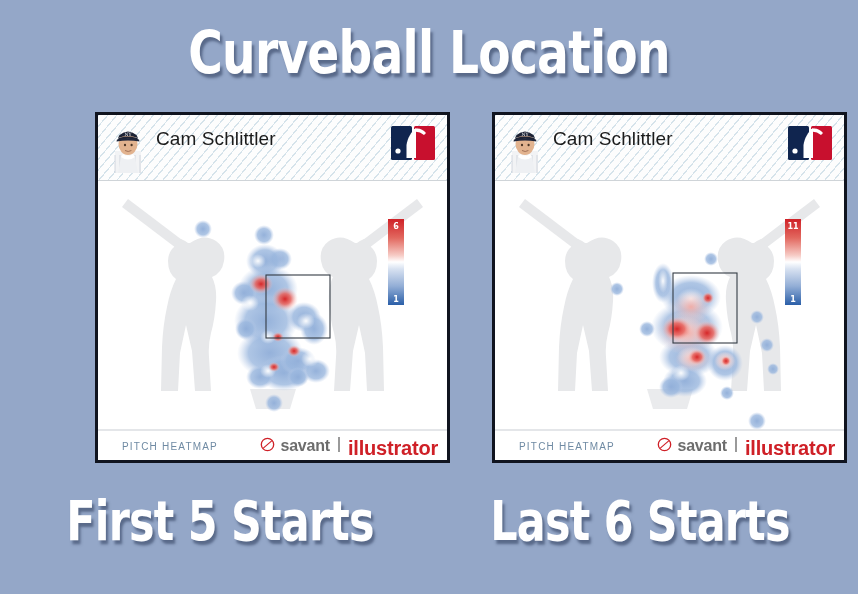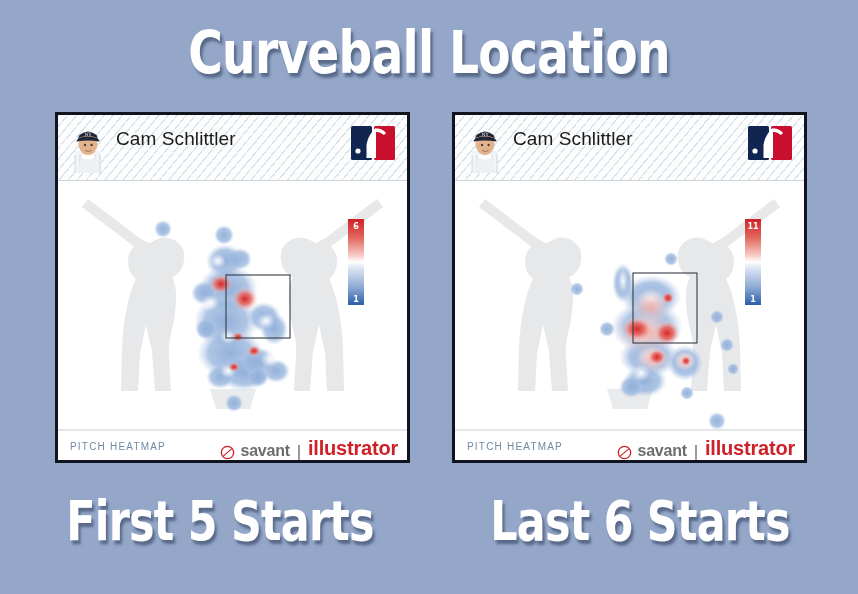--- a/index.html
+++ b/index.html
@@ -43,20 +43,21 @@
   .caption.right{left:420px;width:440px;transform-origin:center top;}
 
   
   .card{
     position:absolute;
     top:112px;width:355px;height:351px;
     background:#ffffff;
     border:3px solid #10141f;
     box-sizing:border-box;
     overflow:hidden;
+    margin-left:40px;
   }
   .card.left{left:55px;}
   .card.right{left:452px;}
 
   .card-header{
     position:relative;height:65px;
     background-color:#fdfdfd;
     background-image:repeating-linear-gradient(
         -50deg,
         rgba(150,185,205,0.38) 0px,
@@ -76,27 +77,27 @@
   }
   .mlb-logo{position:absolute;right:10px;top:10px;width:48px;height:36px;}
 
   .plot{position:relative;height:248px;background:#ffffff;}
   .plot svg{display:block;}
 
   .card-footer{
     position:relative;height:34px;border-top:2px solid #e4e6e9;
   }
   .footer-label{
-    position:absolute;left:12px;top:10px;
+    position:absolute;left:24px;top:10px;
     font-size:10px;letter-spacing:1.2px;
     color:#6f8aa3;font-family:"Liberation Sans", sans-serif;
   }
   .brand{
     position:absolute;right:9px;top:6px;
-    display:flex;align-items:flex-end;gap:5px;
+    display:flex;align-items:flex-start;gap:5px;
   }
   .brand-ball{width:15px;height:15px;flex:0 0 auto;}
   .brand-savant{
     font-size:16px;color:#6d6d6d;font-weight:600;letter-spacing:-0.2px;
     font-family:"Liberation Sans", sans-serif;
   }
   .brand-sep{width:2px;height:15px;background:#9a9a9a;margin:0 3px;}
   .brand-illustrator{
     font-size:20px;color:#cf2027;font-weight:bold;letter-spacing:-0.2px;
     font-family:"Liberation Sans", sans-serif;

